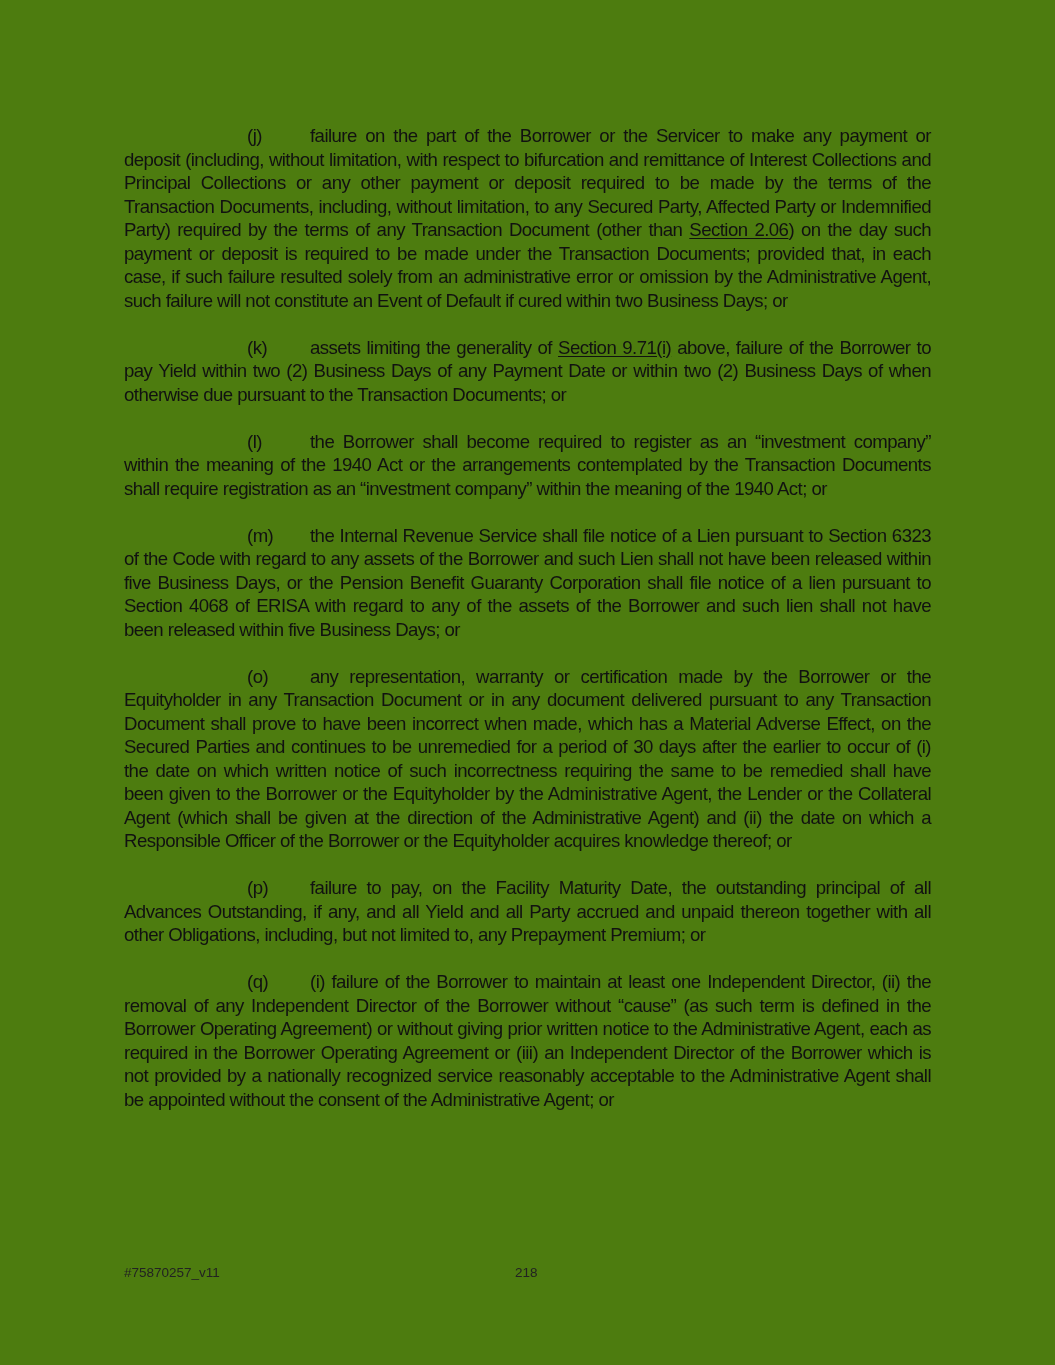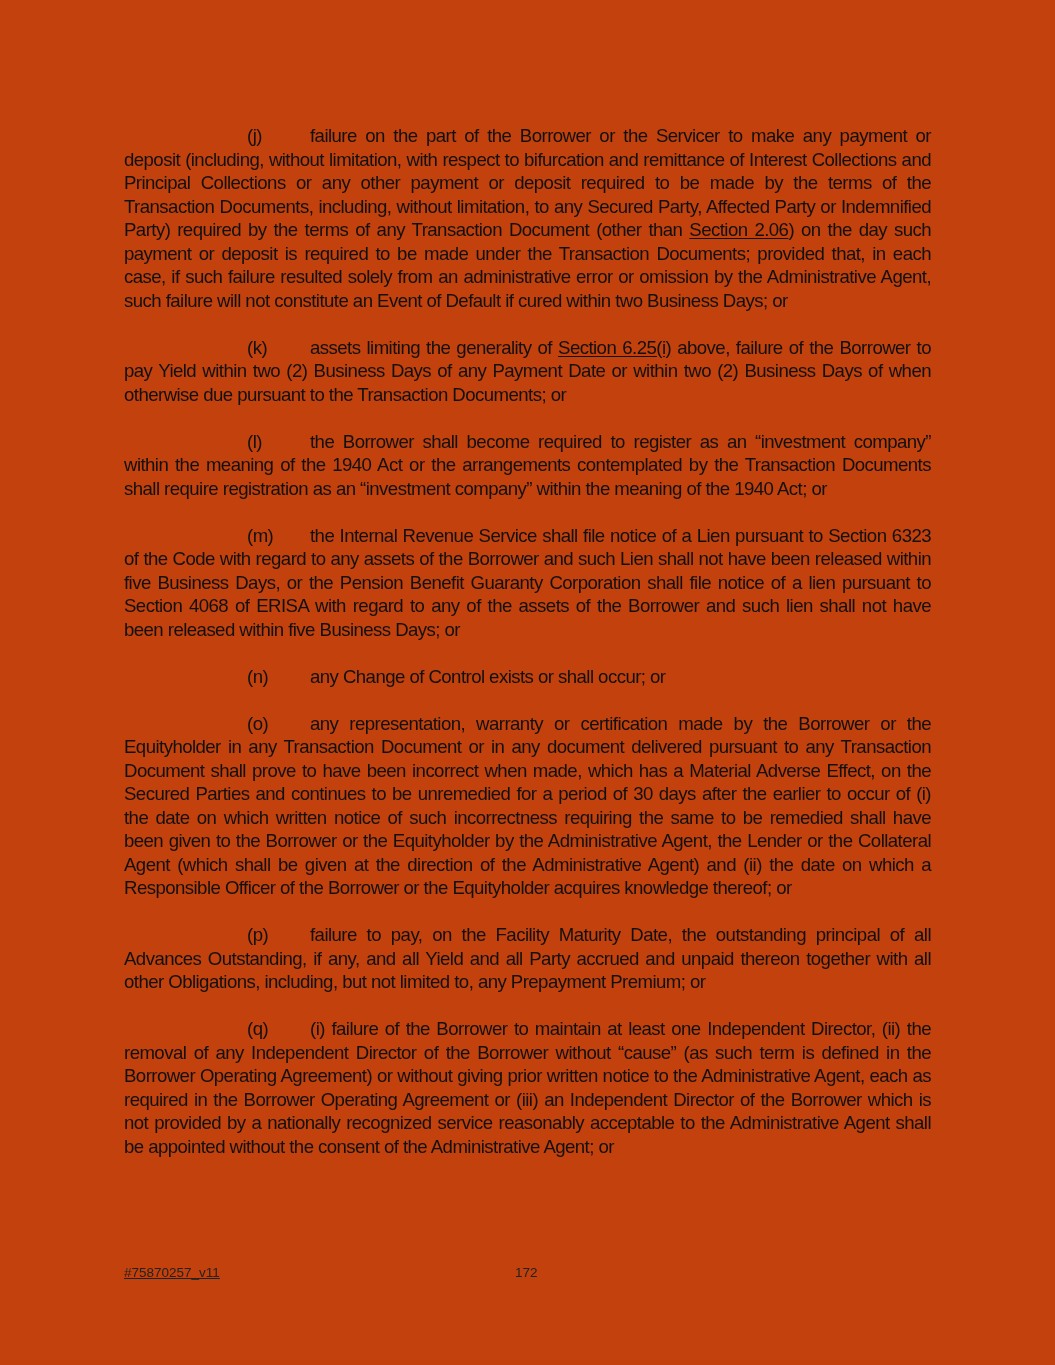--- a/index.html
+++ b/index.html
@@ -1,21 +1,21 @@
 <!DOCTYPE html>
 <html><head>
   <meta charset="utf-8">
   <style>
     html, body { margin: 0; padding: 0; background: #ffffff; }
     body { width: 1055px; height: 1365px; position: relative; overflow: hidden; }
     .page {
       position: absolute;
       left: 0; top: 0;
       width: 1055px; height: 1365px;
-      background: #c2410c;
+      background: #4d7c0f;
     }
     .content {
       position: absolute;
       left: 124px;
       top: 124px;
       width: 807px;
     }
     .para {
       font-family: "Liberation Sans", sans-serif;
       font-size: 18.6px;
@@ -33,42 +33,41 @@
       width: 63px;
     }
     .u { text-decoration: underline; text-underline-offset: 2px; }
     .footer {
       position: absolute;
       top: 1265px;
       font-family: "Liberation Sans", sans-serif;
       font-size: 13.5px;
       color: #222222;
     }
-    .footer-id { left: 124px; text-decoration: underline; }
+    .footer-id { left: 124px; }
     .footer-page { left: 515px; }
   </style>
 </head>
 <body>
 
 <div class="page">
   <div class="content">
 
     <p class="para"><span class="num">(j)</span><span>failure on the part of the Borrower or the Servicer to make any payment or deposit (including, without limitation, with respect to bifurcation and remittance of Interest Collections and Principal Collections or any other payment or deposit required to be made by the terms of the Transaction Documents, including, without limitation, to any Secured Party, Affected Party or Indemnified Party) required by the terms of any Transaction Document (other than </span><span class="u">Section 2.06</span><span>) on the day such payment or deposit is required to be made under the Transaction Documents; provided that, in each case, if such failure resulted solely from an administrative error or omission by the Administrative Agent, such failure will not constitute an Event of Default if cured within two Business Days; or</span></p>
 
-    <p class="para"><span class="num">(k)</span><span>assets limiting the generality of </span><span class="u">Section 6.25(i)</span><span> above, failure of the Borrower to pay Yield within two (2) Business Days of any Payment Date or within two (2) Business Days of when otherwise due pursuant to the Transaction Documents; or</span></p>
+    <p class="para"><span class="num">(k)</span><span>assets limiting the generality of </span><span class="u">Section 9.71(i)</span><span> above, failure of the Borrower to pay Yield within two (2) Business Days of any Payment Date or within two (2) Business Days of when otherwise due pursuant to the Transaction Documents; or</span></p>
 
     <p class="para"><span class="num">(l)</span><span>the Borrower shall become required to register as an “investment company” within the meaning of the 1940 Act or the arrangements contemplated by the Transaction Documents shall require registration as an “investment company” within the meaning of the 1940 Act; or</span></p>
 
     <p class="para"><span class="num">(m)</span><span>the Internal Revenue Service shall file notice of a Lien pursuant to Section 6323 of the Code with regard to any assets of the Borrower and such Lien shall not have been released within five Business Days, or the Pension Benefit Guaranty Corporation shall file notice of a lien pursuant to Section 4068 of ERISA with regard to any of the assets of the Borrower and such lien shall not have been released within five Business Days; or</span></p>
 
-    <p class="para"><span class="num">(n)</span><span>any Change of Control exists or shall occur; or</span></p>
 
     <p class="para"><span class="num">(o)</span><span>any representation, warranty or certification made by the Borrower or the Equityholder in any Transaction Document or in any document delivered pursuant to any Transaction Document shall prove to have been incorrect when made, which has a Material Adverse Effect, on the Secured Parties and continues to be unremedied for a period of 30 days after the earlier to occur of (i) the date on which written notice of such incorrectness requiring the same to be remedied shall have been given to the Borrower or the Equityholder by the Administrative Agent, the Lender or the Collateral Agent (which shall be given at the direction of the Administrative Agent) and (ii) the date on which a Responsible Officer of the Borrower or the Equityholder acquires knowledge thereof; or</span></p>
 
     <p class="para"><span class="num">(p)</span><span>failure to pay, on the Facility Maturity Date, the outstanding principal of all Advances Outstanding, if any, and all Yield and all Party accrued and unpaid thereon together with all other Obligations, including, but not limited to, any Prepayment Premium; or</span></p>
 
     <p class="para"><span class="num">(q)</span><span>(i) failure of the Borrower to maintain at least one Independent Director, (ii) the removal of any Independent Director of the Borrower without “cause” (as such term is defined in the Borrower Operating Agreement) or without giving prior written notice to the Administrative Agent, each as required in the Borrower Operating Agreement or (iii) an Independent Director of the Borrower which is not provided by a nationally recognized service reasonably acceptable to the Administrative Agent shall be appointed without the consent of the Administrative Agent; or</span></p>
 
   </div>
 
   <div class="footer footer-id">#75870257_v11</div>
-  <div class="footer footer-page">172</div>
+  <div class="footer footer-page">218</div>
 </div>
 
 </body></html>

